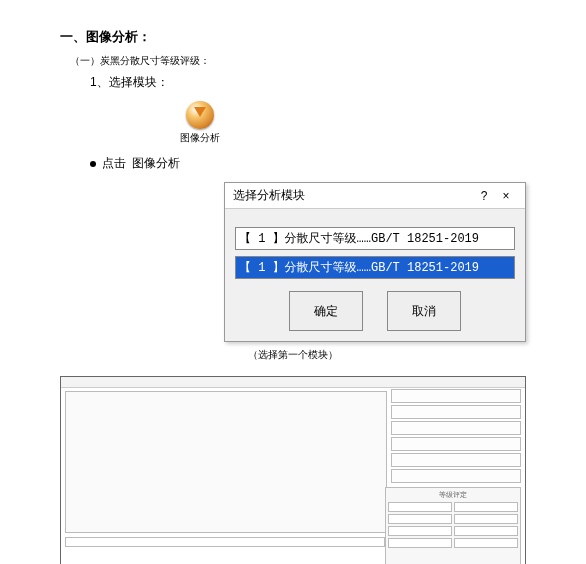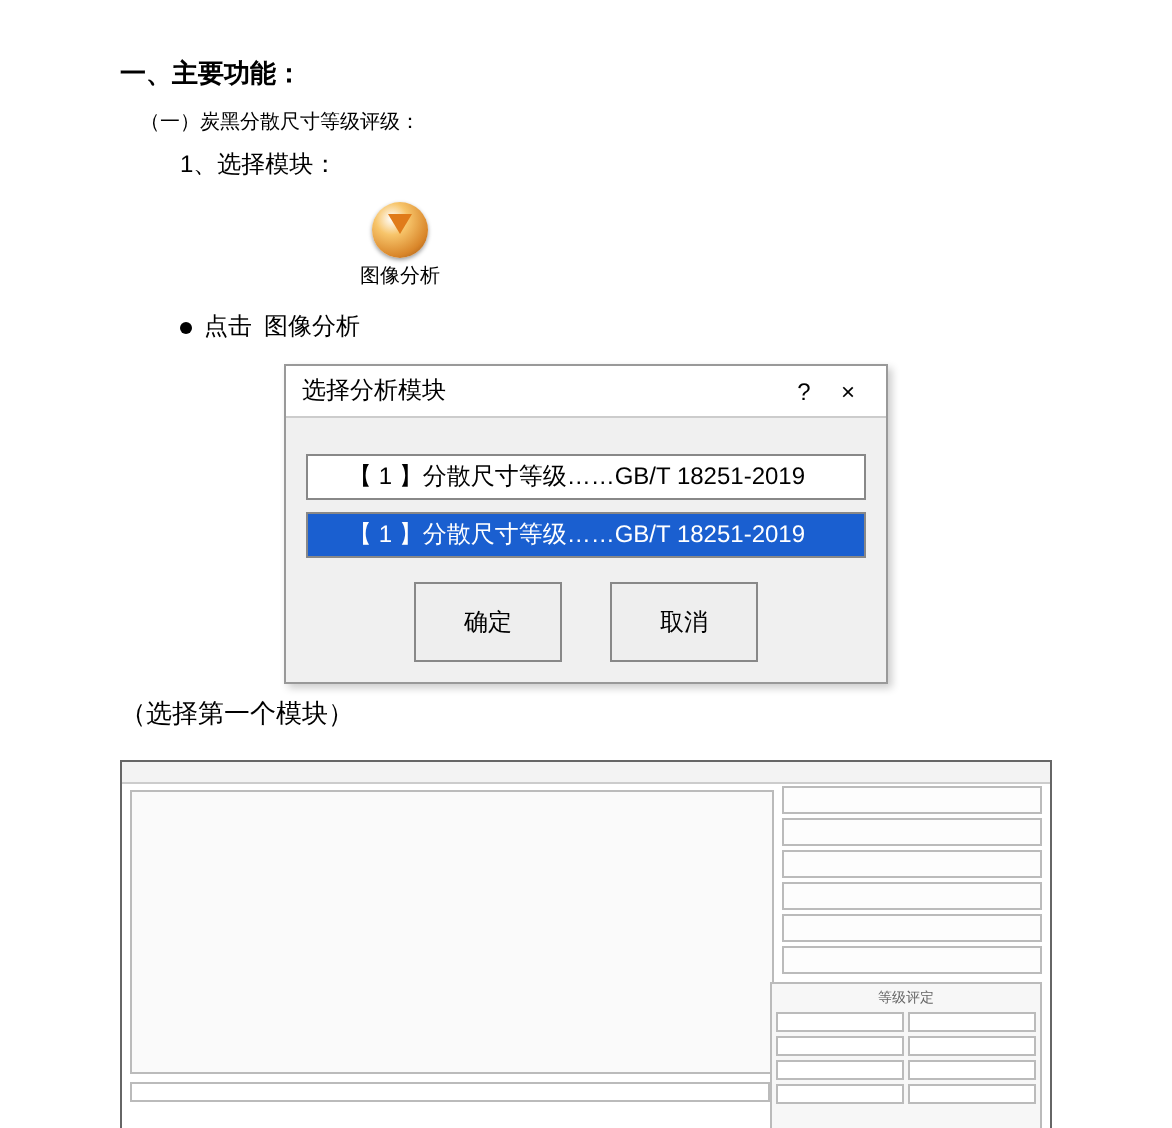--- a/index.html
+++ b/index.html
@@ -5,47 +5,47 @@
 body{margin:0;padding:20px 60px;font-family:"Microsoft YaHei",SimSun,sans-serif;font-size:12px;background:#fff;color:#000}
 .heading1{font-weight:bold;font-size:13px;margin:8px 0}
 .heading2{font-weight:normal;font-size:10px;margin:8px 0 4px 10px}
 .step{margin:6px 0 8px 30px}
 .bullet-row{display:flex;align-items:center;gap:6px;margin:10px 0 10px 30px}
 .bullet{width:6px;height:6px;border-radius:50%;background:#000}
 .icon-block{display:flex;flex-direction:column;align-items:center;margin:10px 0 4px 120px;width:40px}
 .orb{width:28px;height:28px;border-radius:50%;background:radial-gradient(circle at 35% 30%,#fff,#f7c56b 30%,#d9862a 70%,#8a4a12);box-shadow:0 1px 2px rgba(0,0,0,.4);position:relative}
 .orb::after{content:"";position:absolute;left:8px;top:6px;border-left:6px solid transparent;border-right:6px solid transparent;border-top:10px solid #e07b1a}
 .icon-label{font-size:10px;margin-top:2px}
-.dialog-wrap{display:flex;justify-content:center;margin:6px 0}
+.dialog-wrap{display:flex;justify-content:flex-end;margin:6px 0}
 .dialog{width:300px;border:1px solid #999;background:#f0f0f0;box-shadow:2px 2px 4px rgba(0,0,0,.2)}
 .titlebar{display:flex;align-items:center;padding:4px 8px;font-size:12px;background:#fff;border-bottom:1px solid #ccc}
 .titlebar .spacer{flex:1}
 .tb-btn{width:22px;text-align:center;font-family:Arial}
 .dialog-body{padding:12px 10px 10px 10px}
-.optbox{background:#fff;border:1px solid #888;padding:2px 20px;margin:6px 0;font-family:Liberation Sans, sans-serif;font-size:12px;letter-spacing:0;white-space:nowrap;overflow:hidden}
+.optbox{background:#fff;border:1px solid #888;padding:2px 3px;margin:6px 0;font-family:Liberation Mono, monospace;font-size:12px;letter-spacing:0;white-space:nowrap;overflow:hidden}
 .sel{background:#1a5fd0;color:#fff}
 .btnrow{display:flex;justify-content:center;gap:24px;margin-top:12px}
 .dlg-btn{width:74px;height:40px;border:1px solid #888;background:#eee;font-size:12px;cursor:pointer}
-.caption{text-align:left;font-size:13px;margin:6px 0 14px 0}
+.caption{text-align:center;font-size:10px;margin:6px 0 14px 0}
 .mainui-wrap{display:flex;justify-content:center}
 .mainui{width:480px;height:222px;border:1px solid #666;background:#fff;position:relative;font-size:6px;color:#666}
 .mu-titlebar{height:10px;background:#f3f3f3;border-bottom:1px solid #ccc}
 .mu-canvas{position:absolute;left:4px;top:14px;width:320px;height:140px;border:1px solid #bbb;background:#fafafa}
 .mu-rightcol{position:absolute;right:4px;top:12px;width:130px;display:flex;flex-direction:column;gap:2px}
 .mu-field{height:12px;border:1px solid #bbb;background:#fdfdfd}
 .mu-panel{position:absolute;right:4px;top:110px;width:130px;height:78px;border:1px solid #bbb;background:#f7f7f7;padding:2px;display:flex;flex-direction:column;gap:2px}
 .mu-panel-row{display:flex;gap:2px}
 .mu-chip{height:8px;flex:1;border:1px solid #bbb;background:#fff}
 .mu-bottom{position:absolute;left:4px;right:140px;top:160px;display:flex;flex-direction:column;gap:2px}
 .mu-strip{height:8px;border:1px solid #bbb;background:#fff}
 </style>
 </head>
 <body>
 
-<div class="heading1">一、主要功能：</div>
+<div class="heading1">一、图像分析：</div>
 <div class="heading2">（一）炭黑分散尺寸等级评级：</div>
 <div class="step">1、选择模块：</div>
 
 <div class="icon-block">
   <div class="orb"></div>
   <div class="icon-label">图像分析</div>
 </div>
 
 <div class="bullet-row">
   <div class="bullet"></div>

